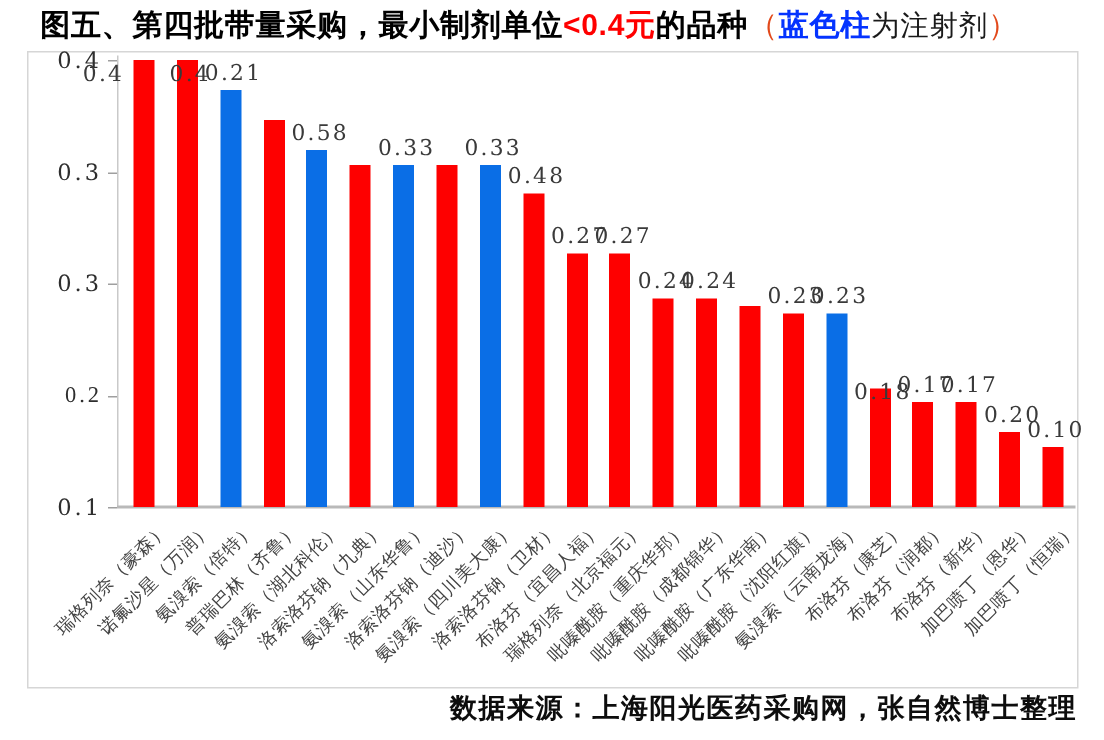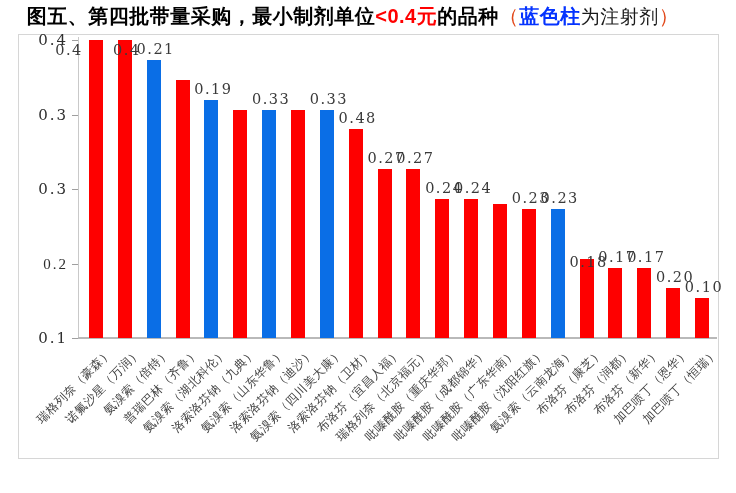--- a/index.html
+++ b/index.html
@@ -68,21 +68,21 @@
       <div class="clabel" style="left: -116px; top: 345px;">瑞格列奈（豪森）</div>
       <div class="bar red" style="left: 117.857px; top: 40px; height: 298px;"></div>
       <div class="vlabel" style="left: 96.857px; top: 42px;">0.4</div>
       <div class="clabel" style="left: -87.143px; top: 345px;">诺氟沙星（万润）</div>
       <div class="bar blue" style="left: 146.714px; top: 59.8667px; height: 278.133px;"></div>
       <div class="vlabel" style="left: 125.714px; top: 40.8667px;">0.21</div>
       <div class="clabel" style="left: -58.286px; top: 345px;">氨溴索（倍特）</div>
       <div class="bar red" style="left: 175.571px; top: 79.7333px; height: 258.267px;"></div>
       <div class="clabel" style="left: -29.429px; top: 345px;">普瑞巴林（齐鲁）</div>
       <div class="bar blue" style="left: 204.428px; top: 99.6px; height: 238.4px;"></div>
-      <div class="vlabel" style="left: 183.428px; top: 80.6px;">0.19</div>
+      <div class="vlabel" style="left: 183.428px; top: 80.6px;">0.58</div>
       <div class="clabel" style="left: -0.572px; top: 345px;">氨溴索（湖北科伦）</div>
       <div class="bar red" style="left: 233.285px; top: 109.533px; height: 228.467px;"></div>
       <div class="clabel" style="left: 28.285px; top: 345px;">洛索洛芬钠（九典）</div>
       <div class="bar blue" style="left: 262.142px; top: 109.533px; height: 228.467px;"></div>
       <div class="vlabel" style="left: 241.142px; top: 90.5333px;">0.33</div>
       <div class="clabel" style="left: 57.142px; top: 345px;">氨溴索（山东华鲁）</div>
       <div class="bar red" style="left: 290.999px; top: 109.533px; height: 228.467px;"></div>
       <div class="clabel" style="left: 85.999px; top: 345px;">洛索洛芬钠（迪沙）</div>
       <div class="bar blue" style="left: 319.856px; top: 109.533px; height: 228.467px;"></div>
       <div class="vlabel" style="left: 298.856px; top: 90.5333px;">0.33</div>
@@ -121,14 +121,15 @@
       <div class="clabel" style="left: 432.283px; top: 345px;">布洛芬（新华）</div>
       <div class="bar red" style="left: 666.14px; top: 288.333px; height: 49.6667px;"></div>
       <div class="vlabel" style="left: 645.14px; top: 269.333px;">0.20</div>
       <div class="clabel" style="left: 461.14px; top: 345px;">加巴喷丁（恩华）</div>
       <div class="bar red" style="left: 694.997px; top: 298.267px; height: 39.7333px;"></div>
       <div class="vlabel" style="left: 673.997px; top: 279.267px;">0.10</div>
       <div class="clabel" style="left: 489.997px; top: 345px;">加巴喷丁（恒瑞）</div>
     </div>
 
 
+  <div id="footer">数据来源：上海阳光医药采购网，张自然博士整理</div>
 
 </div>
 
 </body></html>

